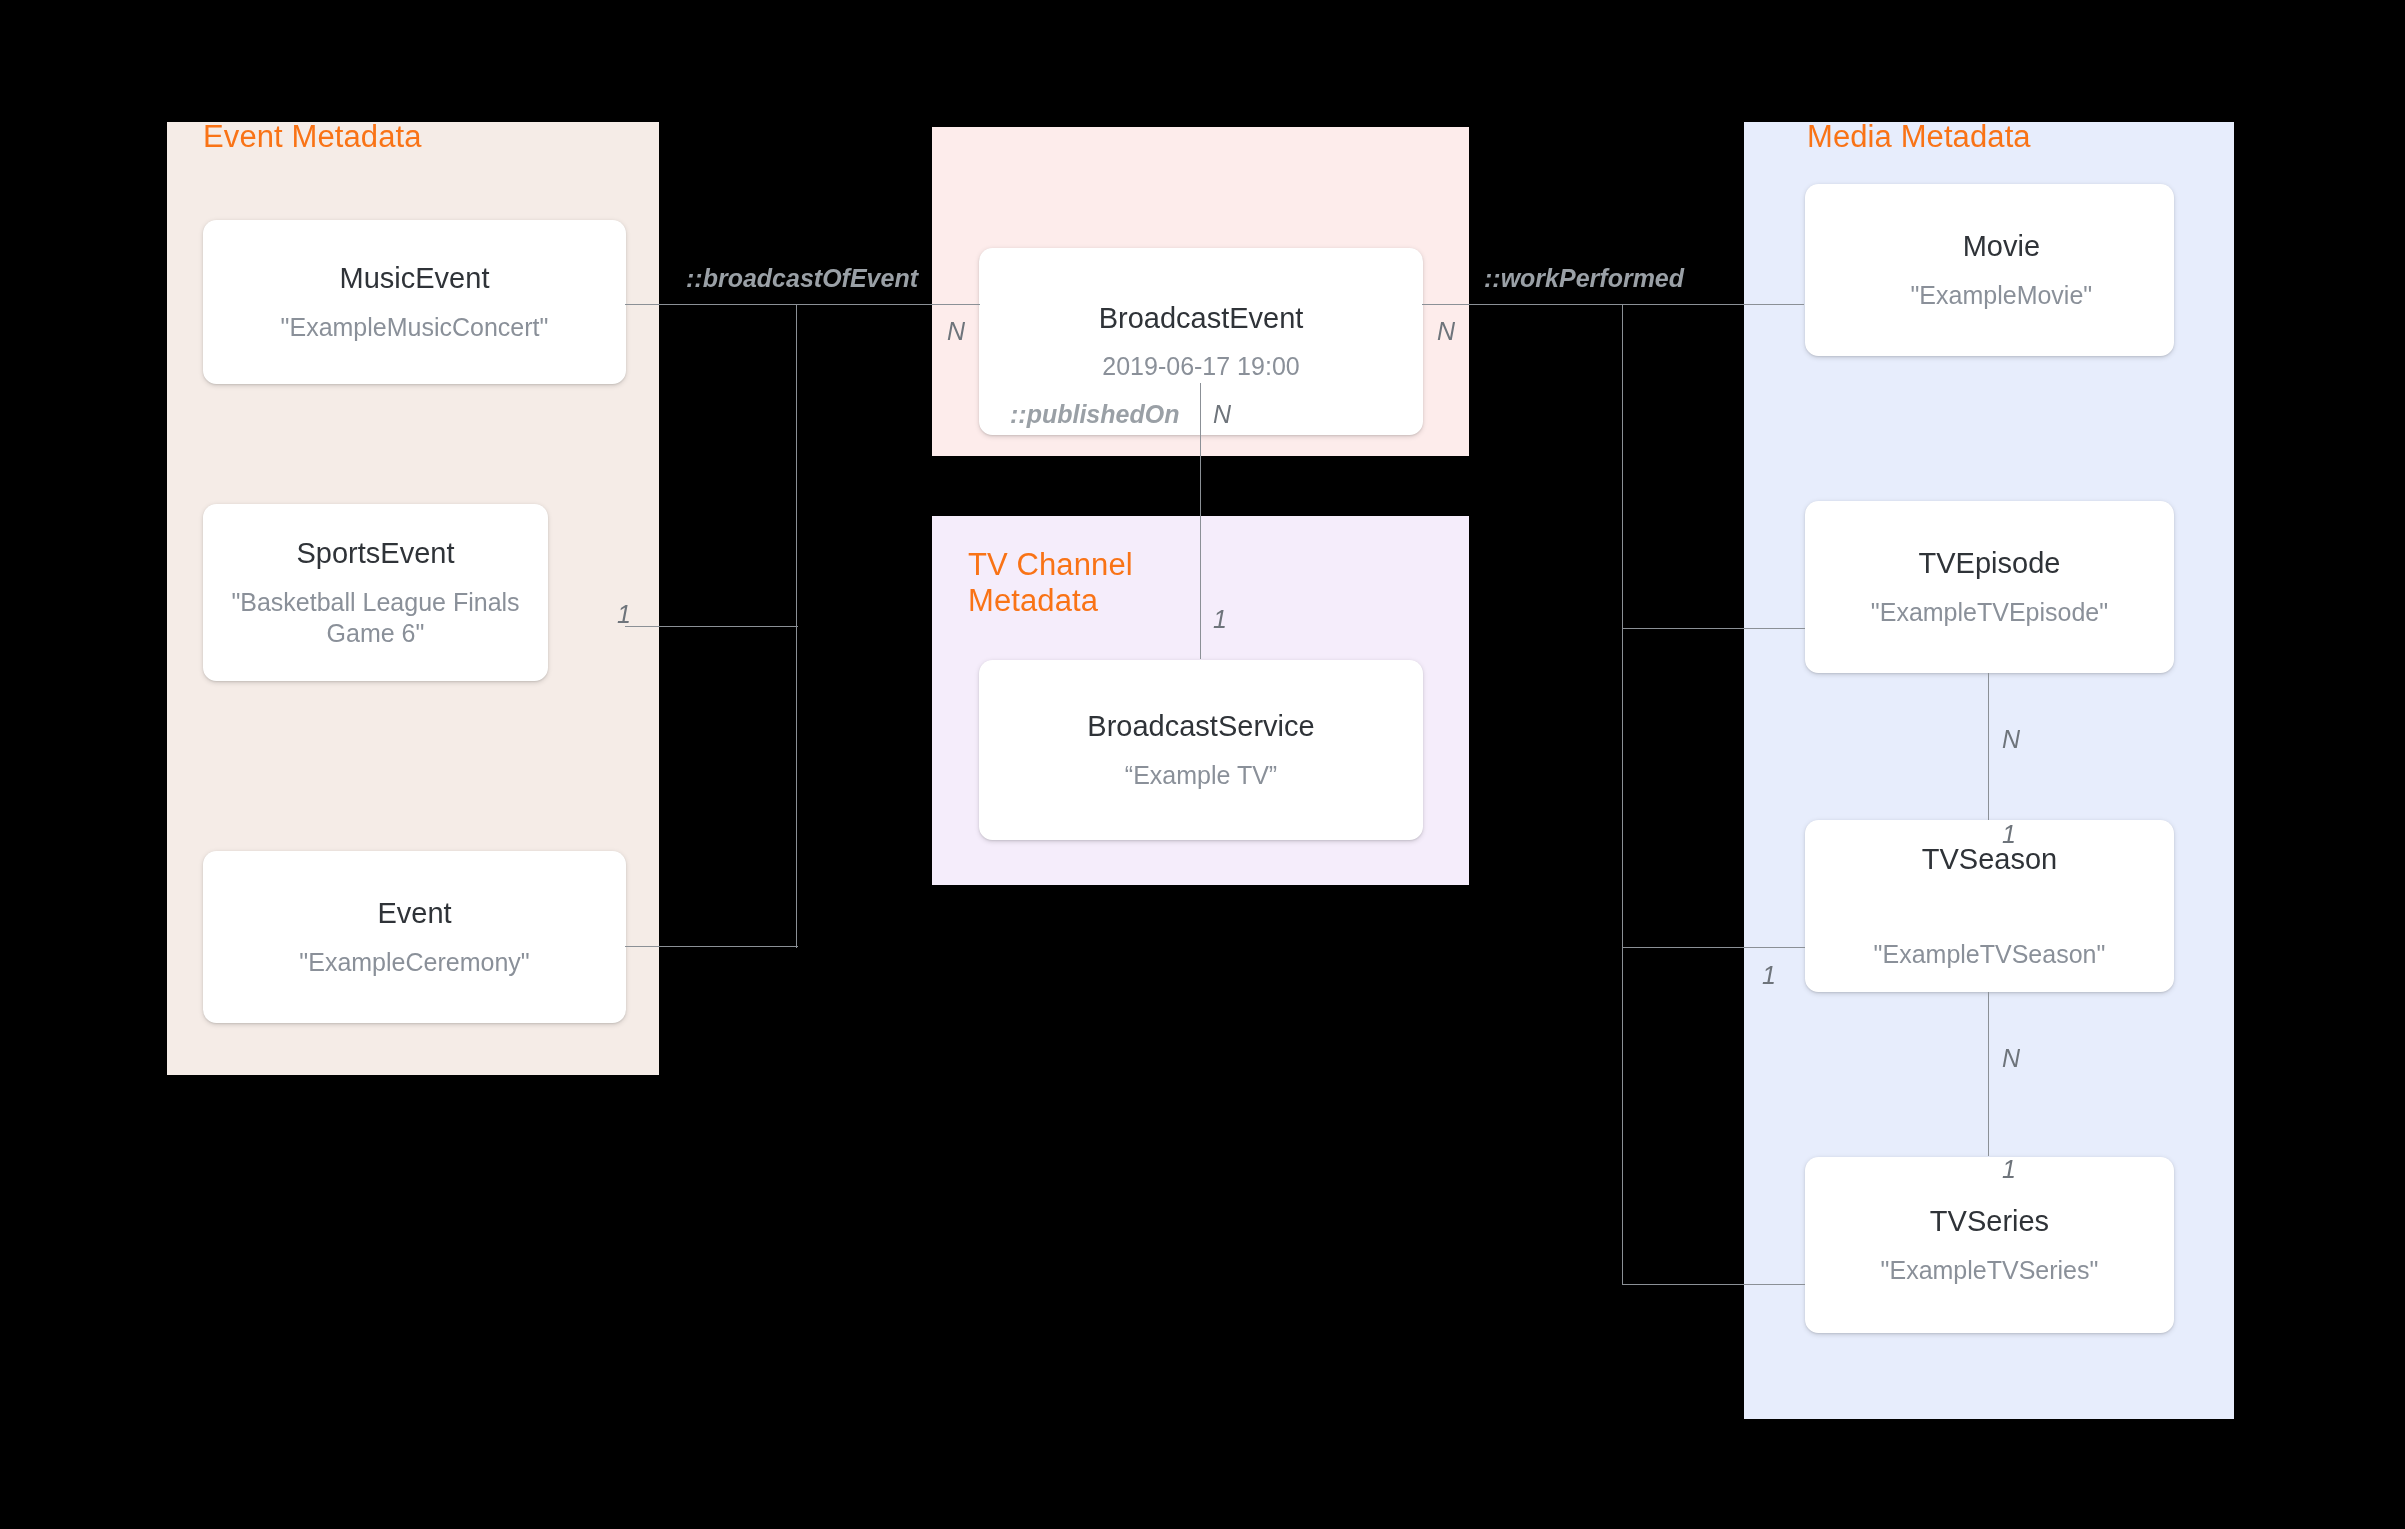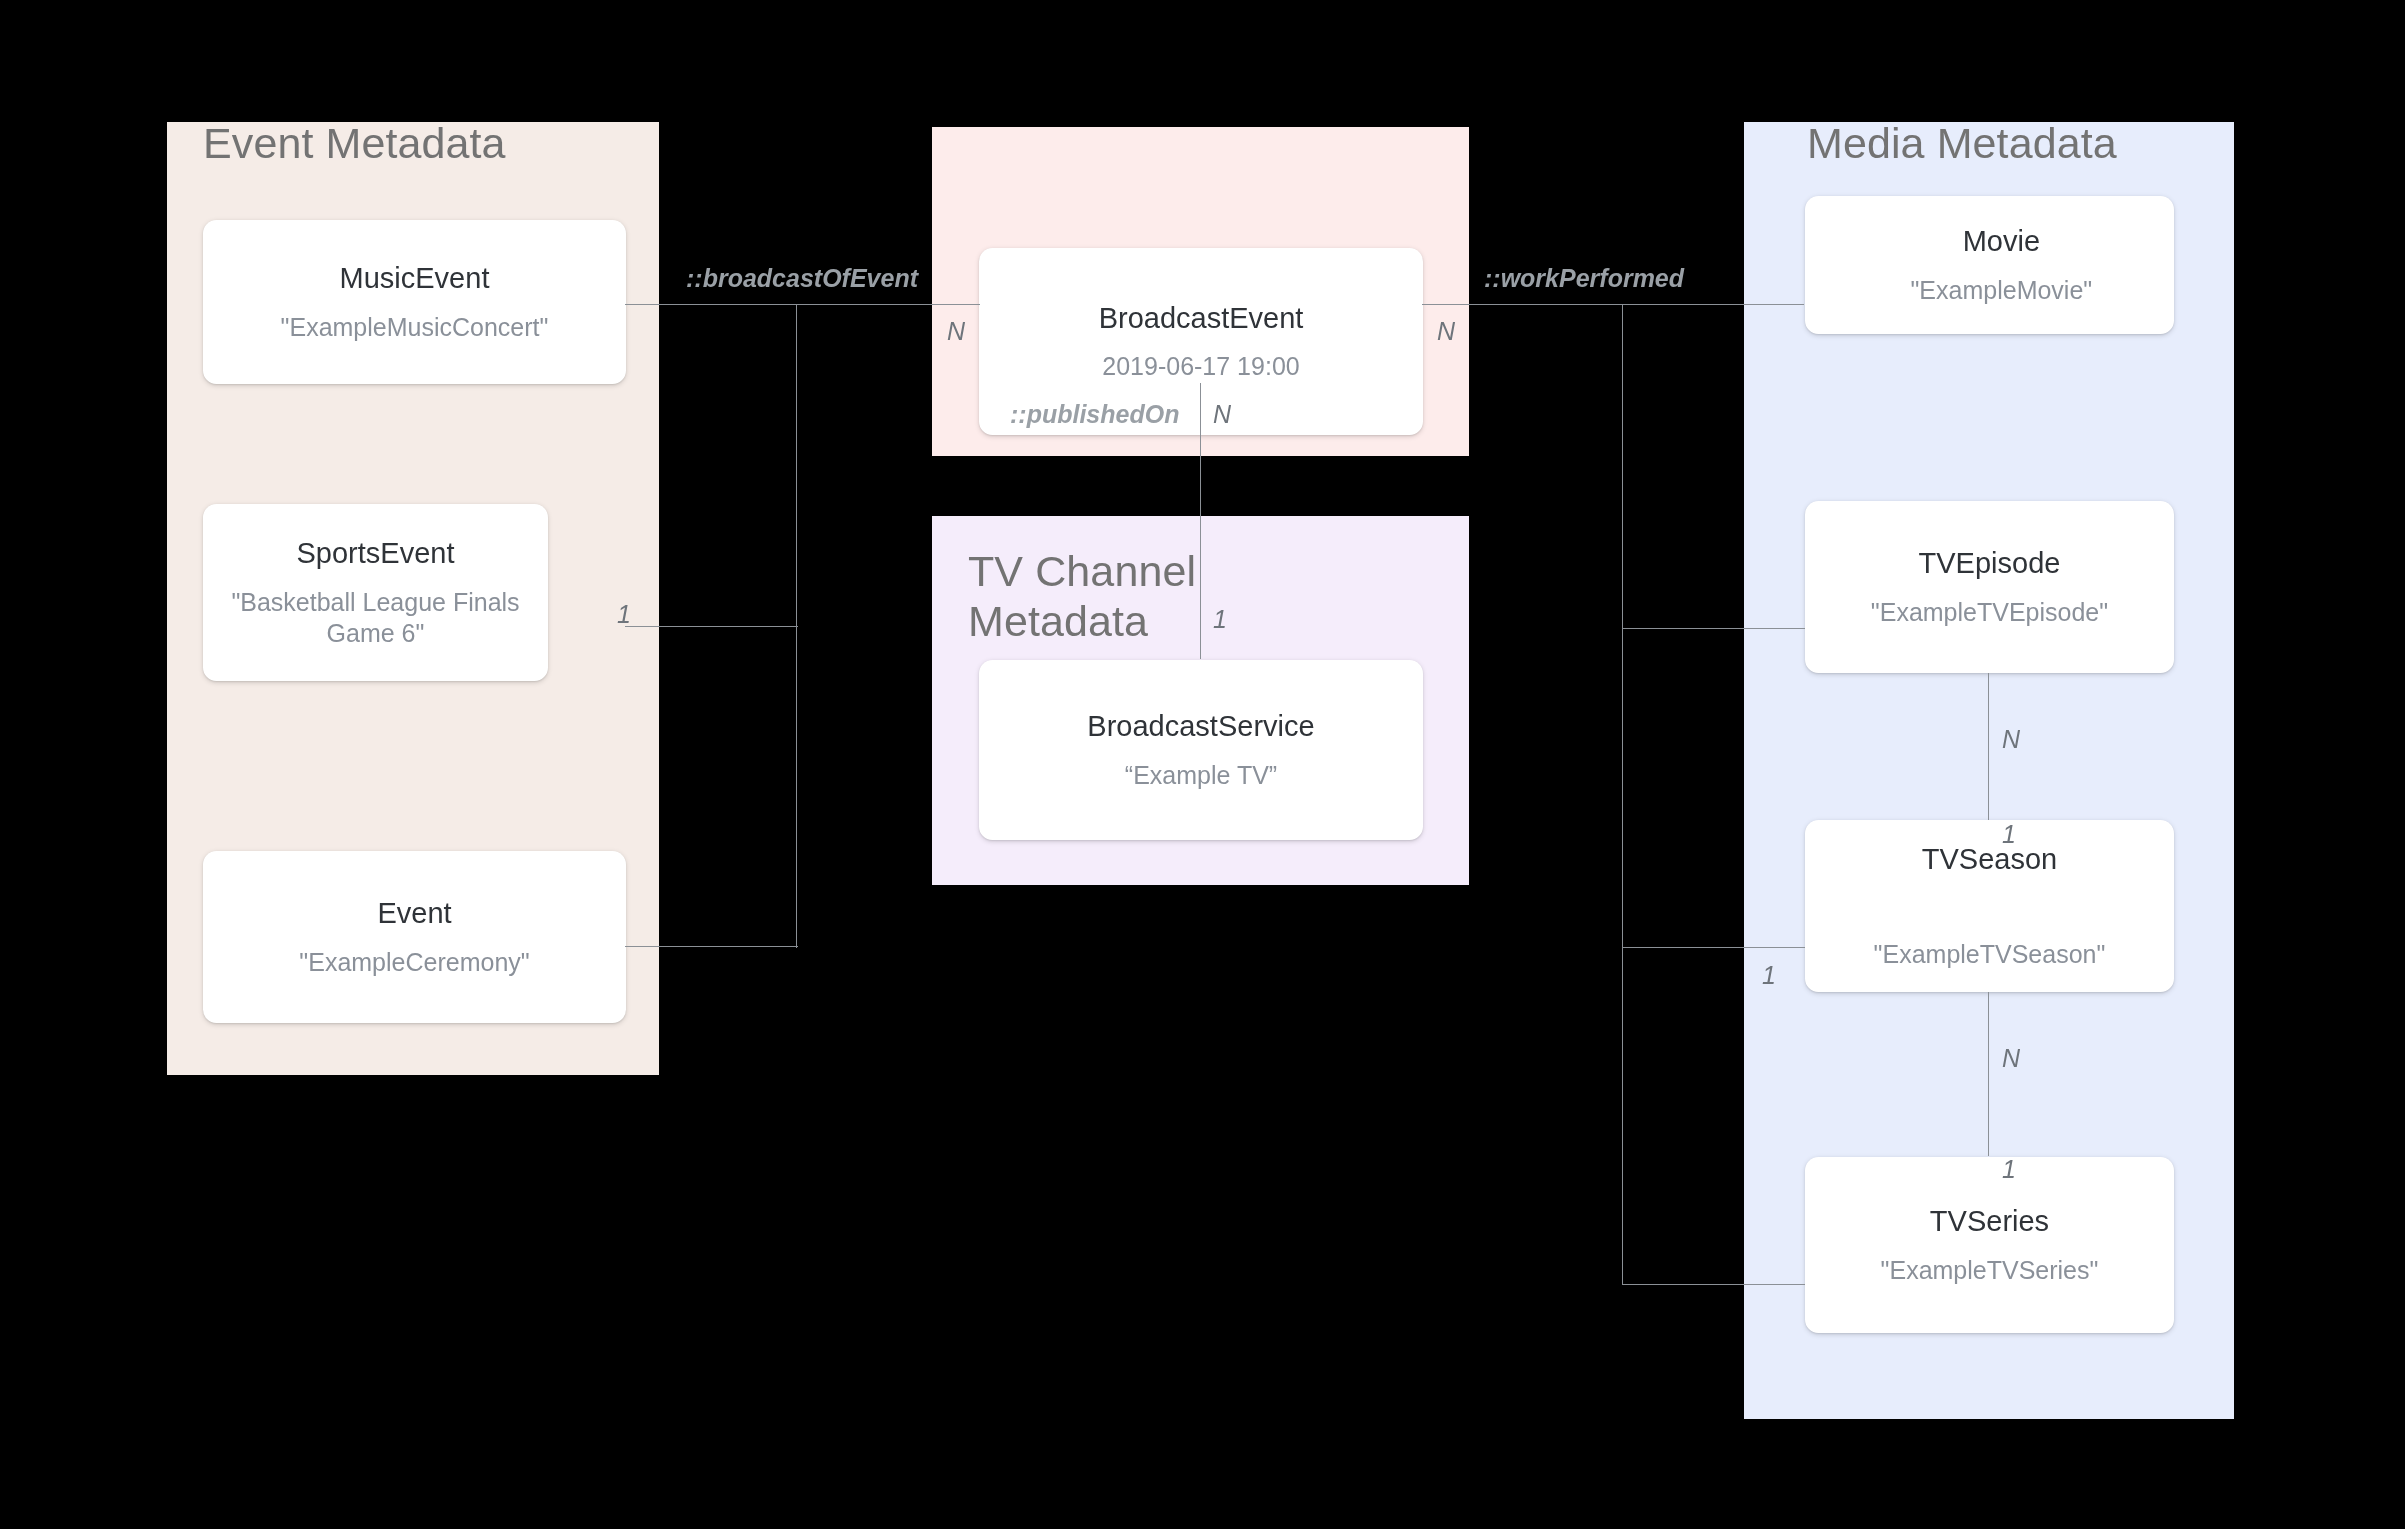--- a/index.html
+++ b/index.html
@@ -17,22 +17,22 @@
     font-family: "Liberation Sans", sans-serif;
   }
 
   
   .panel {
     position: absolute;
     box-sizing: border-box;
   }
   .panel-title {
     position: absolute;
-    font-size: 43px;
-    color: #737373;
+    font-size: 31px;
+    color: #f97316;
     letter-spacing: 0.1px;
     line-height: 1.16;
     font-weight: 400;
     white-space: pre-line;
   }
 
   #panel-event        { left: 167px;  top: 122px;  width: 492px;  height: 953px;  background: #f5ece7; }
   #panel-broadcast    { left: 932px;  top: 127px;  width: 537px;  height: 329px;  background: #fdeceb; }
   #panel-tvchannel    { left: 932px;  top: 516px;  width: 537px;  height: 369px;  background: #f5edfb; }
   #panel-media        { left: 1744px; top: 122px;  width: 490px;  height: 1297px; background: #e7edfc; }
@@ -130,21 +130,21 @@
 Metadata</div>
 
   <div class="card" style="left:979px; top:660px; width:444px; height:180px;text-align:center;">
     <div class="card-title">BroadcastService</div>
     <div class="card-sub">“Example TV”</div>
   </div>
 
   <div class="panel" id="panel-media"></div>
   <div class="panel-title" style="left:1807px; top:119px; width:411px;">Media Metadata</div>
 
-  <div class="card" style="left:1805px; top:196px; width:369px; height:138px;padding-left:39px;">
+  <div class="card" style="left:1805px; top:184px; width:369px; height:172px;padding-left:39px;">
     <div class="card-title">Movie</div>
     <div class="card-sub">"ExampleMovie"</div>
   </div>
 
   <div class="card" style="left:1805px; top:501px; width:369px; height:172px;">
     <div class="card-title">TVEpisode</div>
     <div class="card-sub">"ExampleTVEpisode"</div>
   </div>
 
   <div class="card" style="left:1805px; top:820px; width:369px; height:172px;gap:47px;">

